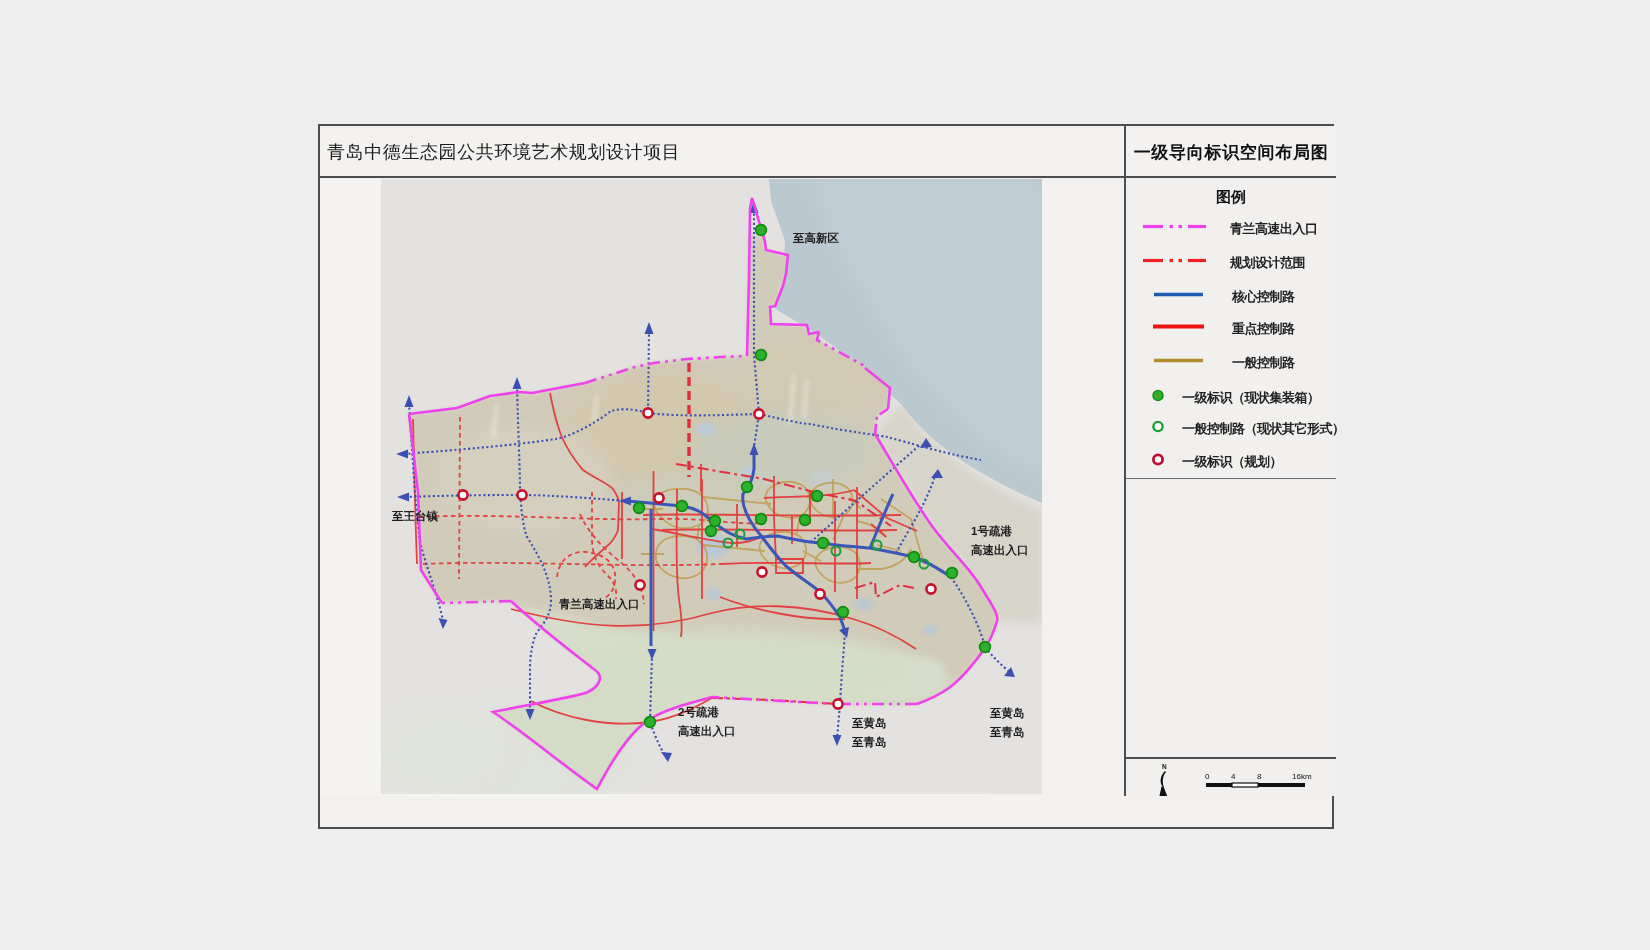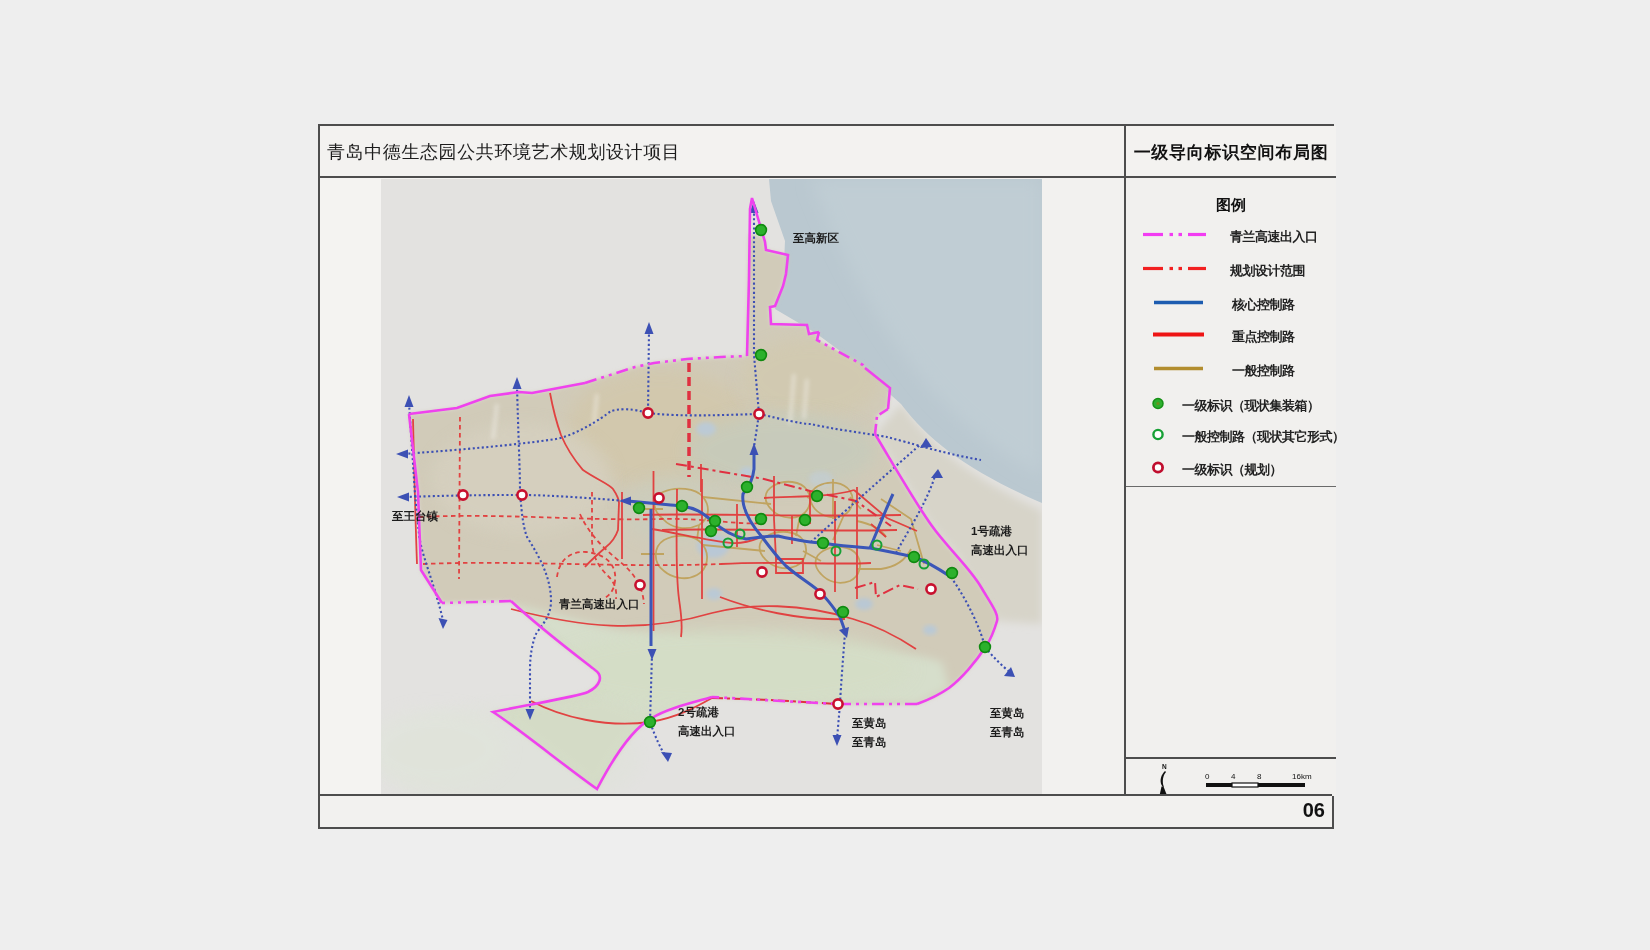--- a/index.html
+++ b/index.html
@@ -232,21 +232,21 @@
         <text x="471" y="548">至黄岛</text>
         <text x="471" y="567">至青岛</text>
         <text x="609" y="538">至黄岛</text>
         <text x="609" y="557">至青岛</text>
       </g>
     </svg>
   </div>
 
   <div class="abs" style="left:804px;top:52px;width:212px;height:618px;border-left:2px solid #4d4d4d;background:#f1f0ee;">
 
-    <div class="abs" style="left:0;top:8px;width:100%;height:301px;border-bottom:1.5px solid #6a6a6a;">
+    <div class="abs" style="left:0;top:0;width:100%;height:301px;border-bottom:1.5px solid #6a6a6a;">
       <div class="abs" style="left:0;top:10px;width:100%;text-align:center;font-size:15px;font-weight:bold;color:#111;">图例</div>
       <svg class="abs" style="left:0;top:0;" width="208" height="301">
 
         <g stroke="#f23cf2" stroke-width="3.2">
           <line x1="17" y1="48.5" x2="37" y2="48.5"></line>
             <line x1="43.5" y1="48.5" x2="47" y2="48.5"></line>
             <line x1="52.5" y1="48.5" x2="56" y2="48.5"></line>
             <line x1="62" y1="48.5" x2="80" y2="48.5"></line>
         </g>
         <g stroke="#f22020" stroke-width="3.2">
@@ -283,19 +283,16 @@
         <text x="105" y="20" font-size="8" fill="#111">4</text>
         <text x="131" y="20" font-size="8" fill="#111">8</text>
         <text x="166" y="20" font-size="8" fill="#111">16km</text>
         <rect x="80" y="24" width="26" height="4" fill="#111"></rect>
         <rect x="106" y="24" width="26" height="4" fill="#ffffff" stroke="#111" stroke-width="1.2"></rect>
         <rect x="132" y="24" width="47" height="4" fill="#111"></rect>
       </svg>
     </div>
   </div>
 
-  <div class="abs" style="left:0;top:668px;width:1012px;height:33px;border-top:2px solid #4d4d4d;background:#f2f1ef;">
-    <div class="abs" style="right:7px;top:3px;font-size:20px;font-weight:bold;color:#111;">06</div>
-  </div>
 </div>
 <style>
  .lg{font-size:13px;font-weight:bold;color:#222;white-space:nowrap;letter-spacing:-0.5px;}
 </style>
 
 </body></html>

